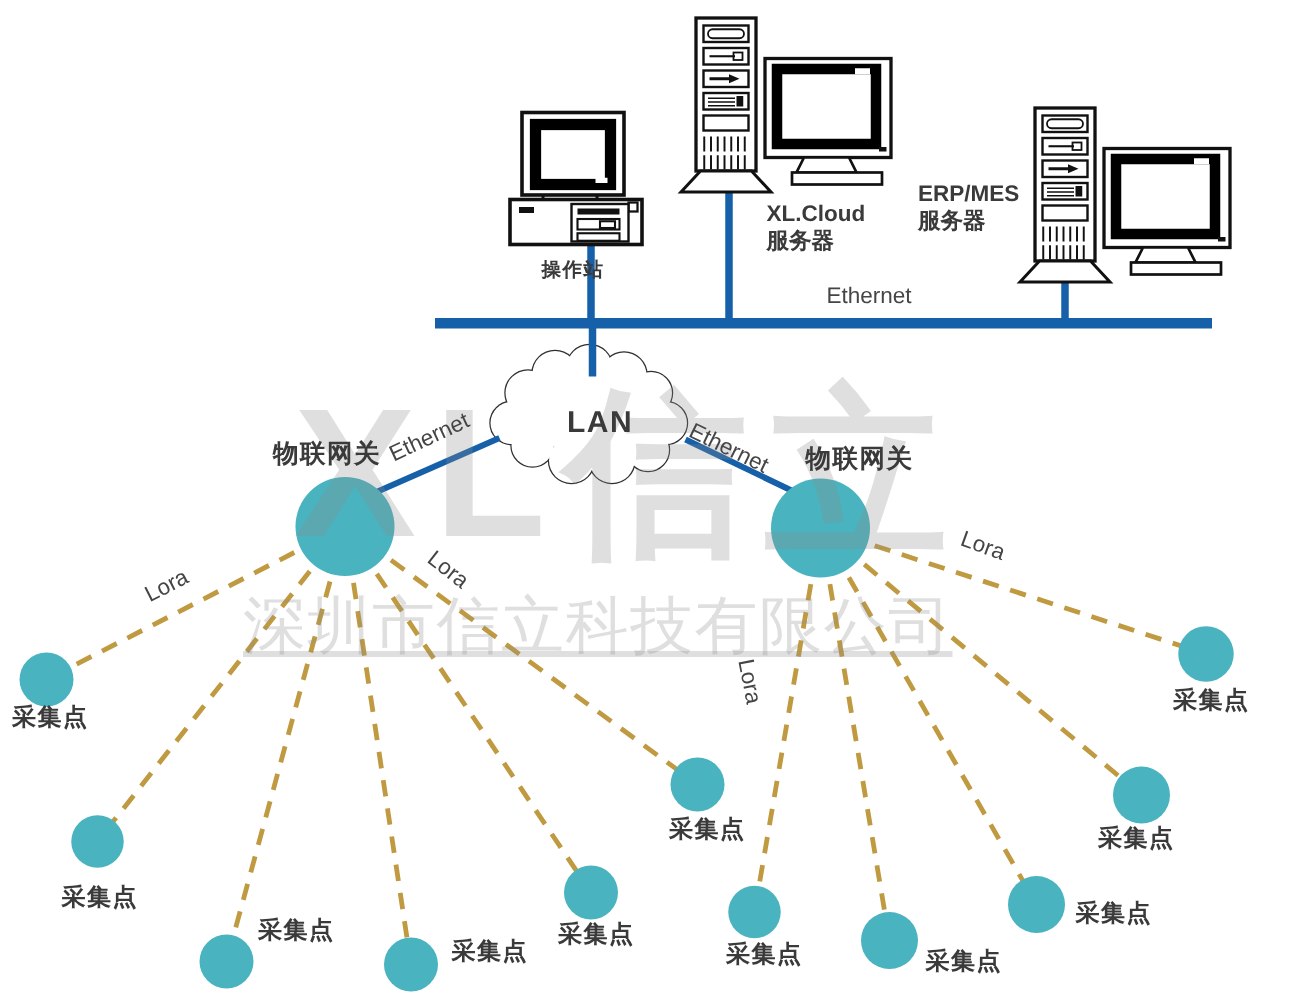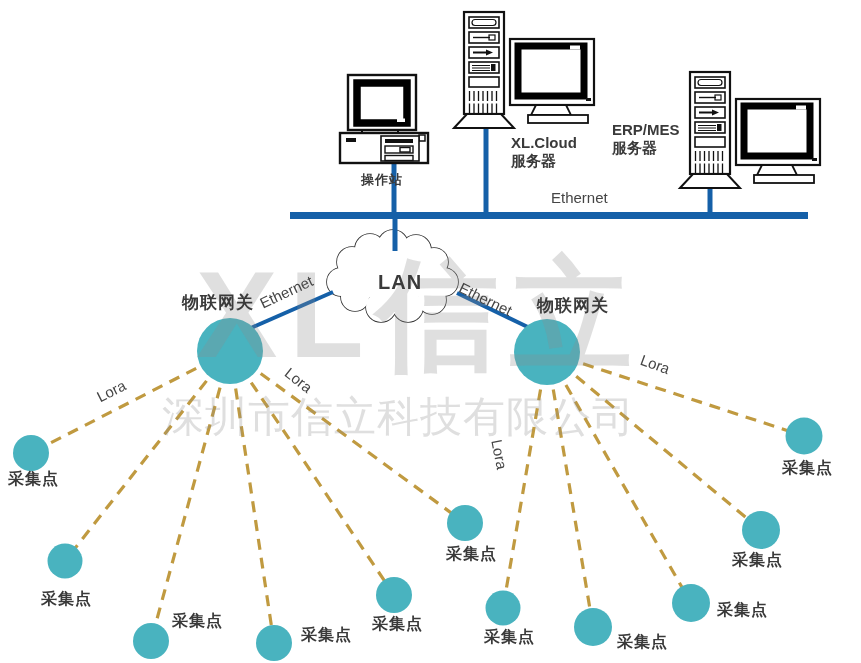--- a/index.html
+++ b/index.html
@@ -3,21 +3,21 @@
 <meta charset="utf-8">
 <style>
   html,body{margin:0;padding:0;background:#ffffff;}
   .stage{
     position:relative;width:861px;height:663px;overflow:hidden;background:#ffffff;
     font-family:"Liberation Sans","DejaVu Sans",sans-serif;
   }
   .layer{position:absolute;left:0;top:0;z-index:1;}
   .wm{position:absolute;z-index:2;pointer-events:none;color:rgba(140,140,140,0.28);white-space:nowrap;}
   .wm-logo{left:196px;top:254px;font-size:122px;font-weight:700;letter-spacing:12px;line-height:1;}
-  .wm-co{left:162px;top:396px;font-size:42px;font-weight:400;letter-spacing:1px;line-height:1;}
+  .wm-co{left:162px;top:396px;font-size:42px;font-weight:400;letter-spacing:1px;line-height:1;text-decoration:underline;}
   .lbl{position:absolute;z-index:3;color:#3a3a3a;white-space:nowrap;line-height:1.15;}
   .b{font-weight:700;}
   .cn16{font-size:16px;font-weight:700;letter-spacing:1px;}
   .cn17{font-size:17px;font-weight:700;letter-spacing:1px;}
   .en15{font-size:15px;font-weight:400;color:#454545;}
   .dev{font-size:15px;font-weight:700;}
   .rot{transform-origin:0 0;}
 </style>
 </head>
 <body>

